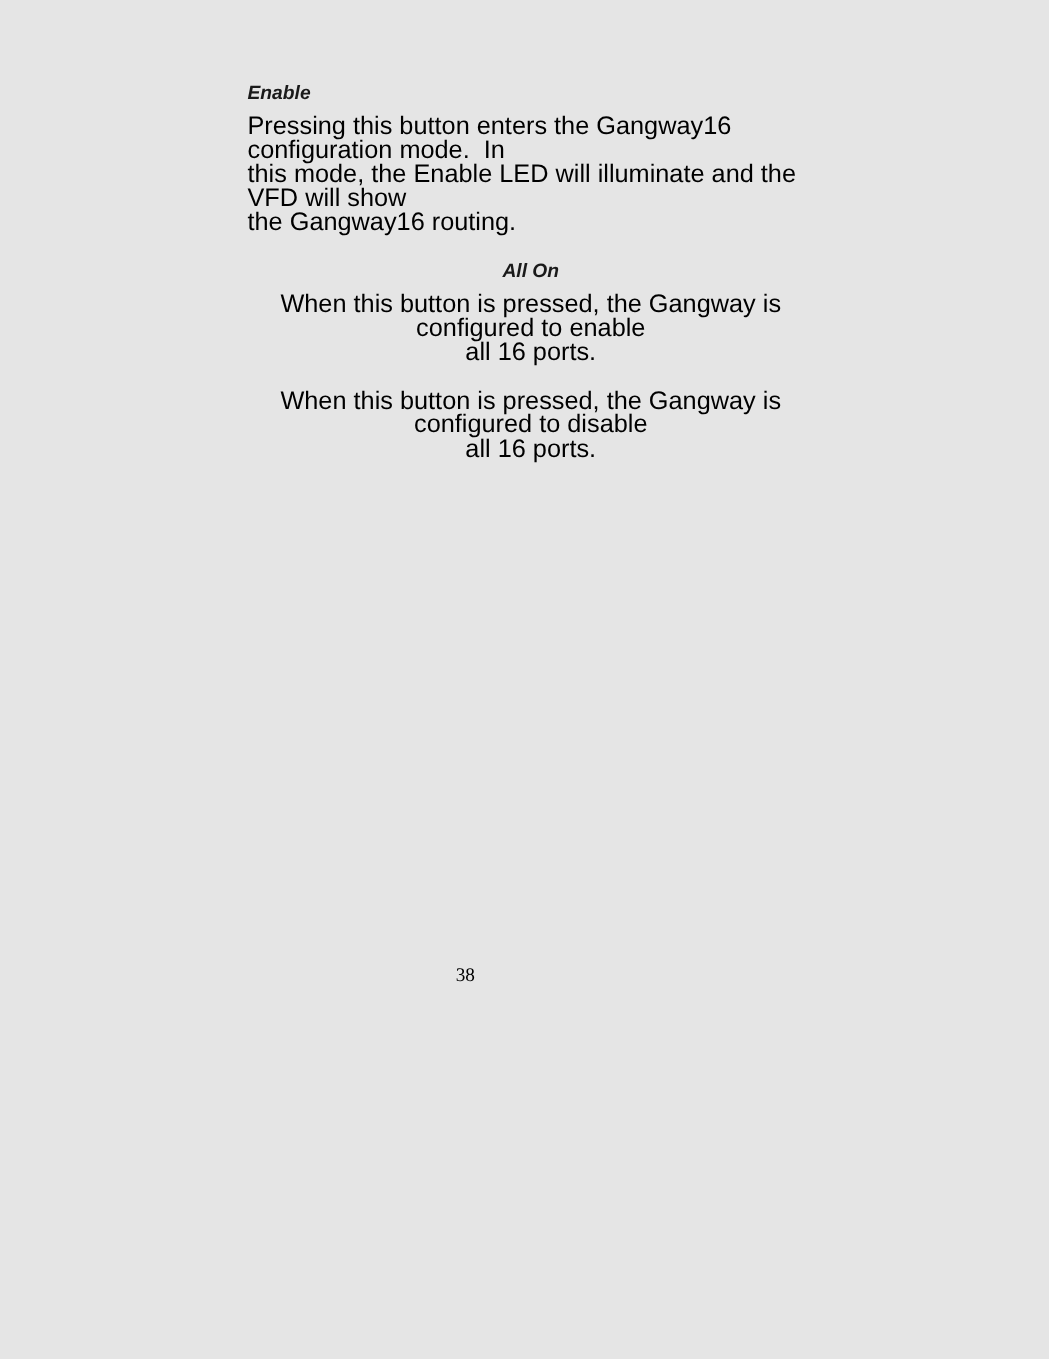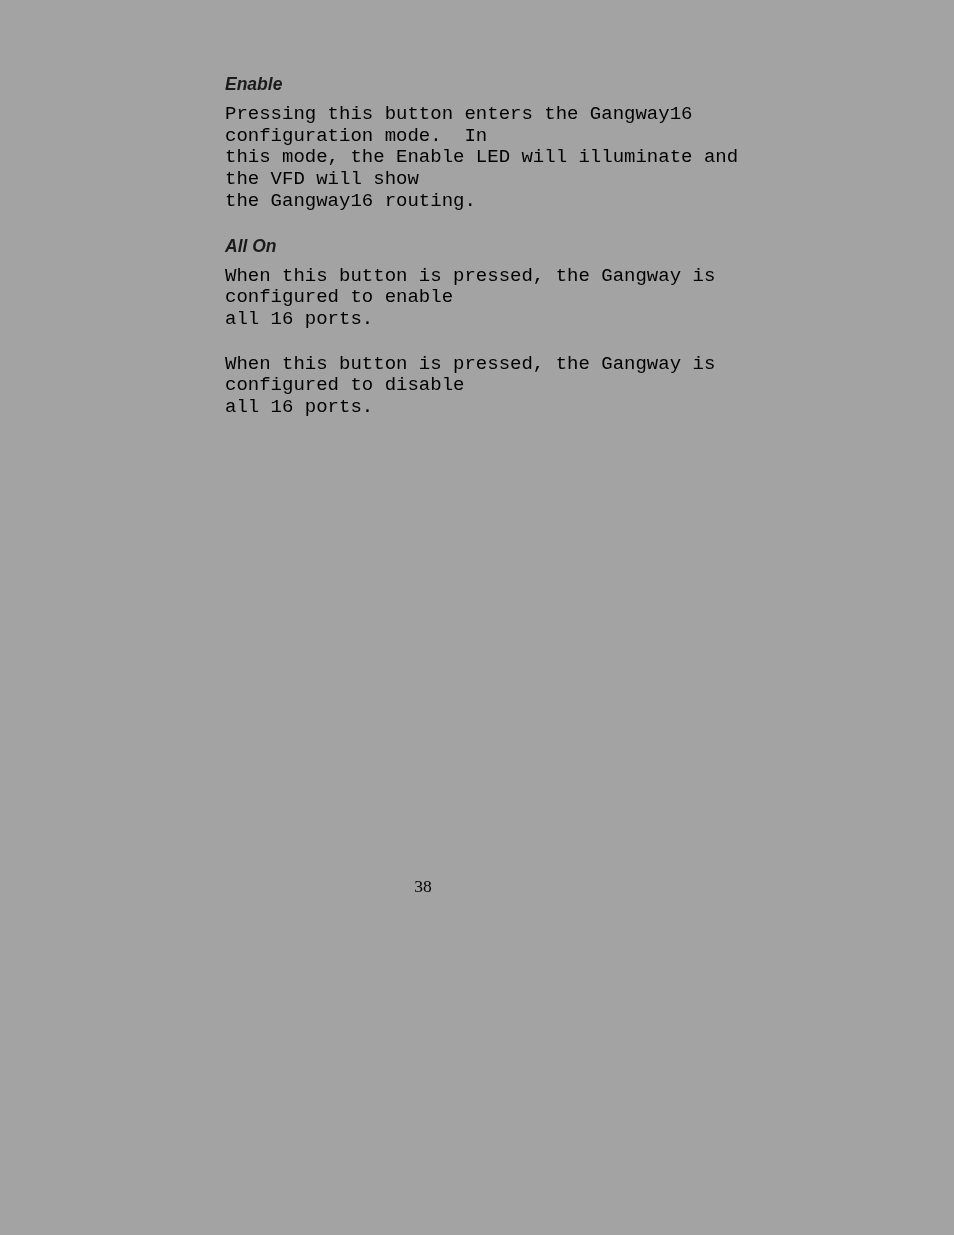--- a/index.html
+++ b/index.html
@@ -4,46 +4,47 @@
 <style>
   html, body {
     margin: 0;
     padding: 0;
     background: #ffffff;
   }
   .page {
     position: relative;
     width: 954px;
     height: 1235px;
-    background: #a3a3a3;
+    background: #e5e5e5;
     overflow: hidden;
     font-family: "Liberation Serif", serif;
     color: #000000;
   }
   .content {
     position: absolute;
     left: 225px;
     top: 74px;
     width: 515px;
   }
   .section + .section {
     margin-top: 23px;
+    text-align: center;
   }
   .section h2 {
     font-family: "Liberation Sans", sans-serif;
     font-style: italic;
     font-weight: bold;
     font-size: 17.5px;
     line-height: 21px;
     margin: 0 0 9px 0;
     color: #1a1a1a;
   }
   .section p {
-    font-family: Liberation Mono, monospace;
-    font-size: 19px;
+    font-family: Liberation Sans, sans-serif;
+    font-size: 23px;
     line-height: 21.7px;
     margin: 0;
     white-space: pre-wrap;
     color: #000000;
   }
   .page-number {
     position: absolute;
     top: 876px;
     left: 0;
     width: 846px;

